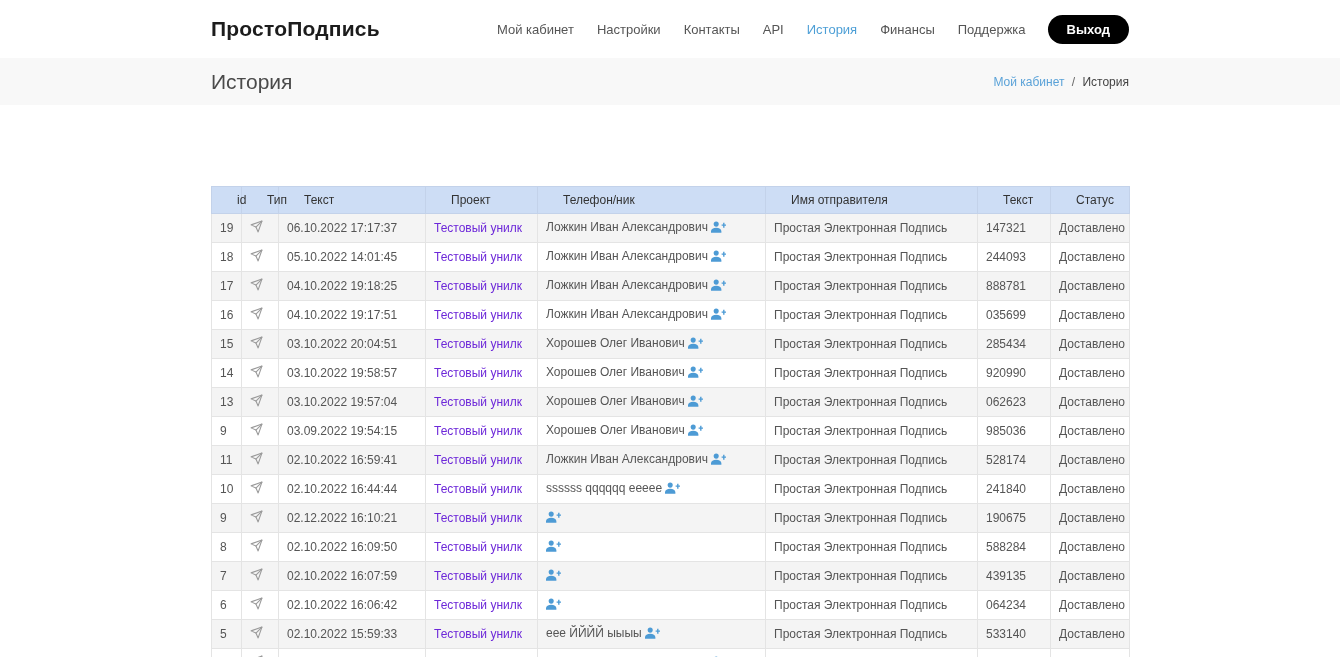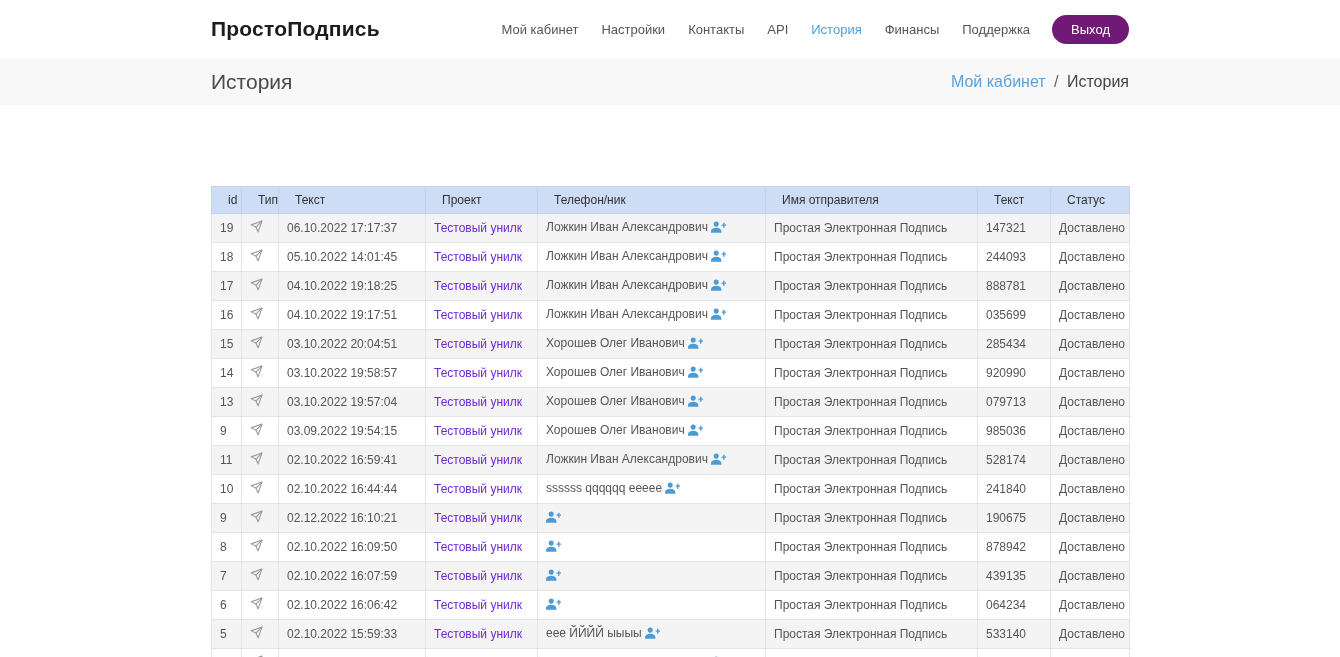--- a/index.html
+++ b/index.html
@@ -11,38 +11,38 @@
   .container { width:918px; margin:0 auto; }
 
   
   .top-header { height:58px; background:#fff; display:flex; align-items:center; }
   .top-header .container { display:flex; align-items:center; }
   .brand { font-size:21px; font-weight:bold; color:#1c1c1c; letter-spacing:.2px; cursor:pointer; }
   nav.main-nav { display:flex; align-items:center; gap:23px; margin-left:auto; }
   nav.main-nav a { font-size:13px; color:#555; text-decoration:none; white-space:nowrap; }
   nav.main-nav a.active { color:#4d9fd6; }
   .logout-btn {
-    margin-left:22px; background:#701a75; color:#fff; border:none;
-    border-radius:15px; padding:7px 19px; font-size:13px; cursor:pointer;
+    margin-left:22px; background:#000000; color:#fff; border:none;
+    border-radius:15px; padding:7px 19px; font-size:13px; cursor:pointer;font-weight:bold;
   }
 
   
   .page-band { background:#f8f8f8; height:47px; display:flex; align-items:center; }
   .page-band .container { display:flex; align-items:center; justify-content:space-between; }
   .page-title { font-size:21px; font-weight:400; color:#4a4a4a; }
-  .breadcrumb { font-size:16px; color:#444; }
+  .breadcrumb { font-size:12px; color:#444; }
   .breadcrumb a { color:#5aa2d8; text-decoration:none; }
   .breadcrumb .sep { margin:0 4px; color:#666; }
 
   
   .table-wrap { margin-top:81px; }
   table.history { width:918px; border-collapse:collapse; table-layout:fixed; font-size:12px; color:#555; }
   table.history th {
     background:#cdddf5; color:#333; font-weight:400; text-align:left;
-    padding:6px 16px; border:1px solid #c3d2ea; font-size:12px;
+    padding:6px 25px; border:1px solid #c3d2ea; font-size:12px;
   }
   table.history td {
     padding:6px 8px; border:1px solid #e4e4e4; background:#fff;
     white-space:nowrap; overflow:hidden;
   }
   table.history tr.striped td { background:#f4f4f4; }
   table.history a.link { color:#6d28d9; text-decoration:none; }
   td .icon-wrap { display:inline-block; vertical-align:middle; }
   col.c-id { width:30px; } col.c-type { width:37px; } col.c-time { width:147px; }
   col.c-project { width:112px; } col.c-phone { width:228px; } col.c-sender { width:212px; }
@@ -212,21 +212,21 @@
                 <path d="M22 2 15 22l-4-9-9-4 20-7z"></path>
               </svg></span></td>
           <td>03.10.2022 19:57:04</td>
           <td><a href="#" class="link">Тестовый унилк</a></td>
           <td><span>Хорошев Олег Иванович </span><span class="icon-wrap" style="cursor:pointer"><svg width="15" height="12" viewBox="0 0 26 20" fill="#4d9bd5">
                 <circle cx="9" cy="5" r="4.4"></circle>
                 <path d="M9 11.5c-5 0-9 2.6-9 5.8V20h18v-2.7c0-3.2-4-5.8-9-5.8z"></path>
                 <path d="M21 2.5h2.4v3.1H26v2.4h-2.6v3.1H21V8h-2.6V5.6H21z"></path>
               </svg></span></td>
           <td>Простая Электронная Подпись</td>
-          <td>079713</td>
+          <td>062623</td>
           <td>Доставлено</td>
         </tr>
         <tr>
           <td>9</td>
           <td><span class="icon-wrap"><svg width="13" height="13" viewBox="0 0 24 24" fill="none" stroke="#9a9a9a" stroke-width="2" stroke-linecap="round" stroke-linejoin="round">
                 <path d="M22 2 11 13"></path>
                 <path d="M22 2 15 22l-4-9-9-4 20-7z"></path>
               </svg></span></td>
           <td>03.09.2022 19:54:15</td>
           <td><a href="#" class="link">Тестовый унилк</a></td>
@@ -297,21 +297,21 @@
                 <path d="M22 2 15 22l-4-9-9-4 20-7z"></path>
               </svg></span></td>
           <td>02.10.2022 16:09:50</td>
           <td><a href="#" class="link">Тестовый унилк</a></td>
           <td><span></span><span class="icon-wrap" style="cursor:pointer"><svg width="15" height="12" viewBox="0 0 26 20" fill="#4d9bd5">
                 <circle cx="9" cy="5" r="4.4"></circle>
                 <path d="M9 11.5c-5 0-9 2.6-9 5.8V20h18v-2.7c0-3.2-4-5.8-9-5.8z"></path>
                 <path d="M21 2.5h2.4v3.1H26v2.4h-2.6v3.1H21V8h-2.6V5.6H21z"></path>
               </svg></span></td>
           <td>Простая Электронная Подпись</td>
-          <td>878942</td>
+          <td>588284</td>
           <td>Доставлено</td>
         </tr>
         <tr class="striped">
           <td>7</td>
           <td><span class="icon-wrap"><svg width="13" height="13" viewBox="0 0 24 24" fill="none" stroke="#9a9a9a" stroke-width="2" stroke-linecap="round" stroke-linejoin="round">
                 <path d="M22 2 11 13"></path>
                 <path d="M22 2 15 22l-4-9-9-4 20-7z"></path>
               </svg></span></td>
           <td>02.10.2022 16:07:59</td>
           <td><a href="#" class="link">Тестовый унилк</a></td>

